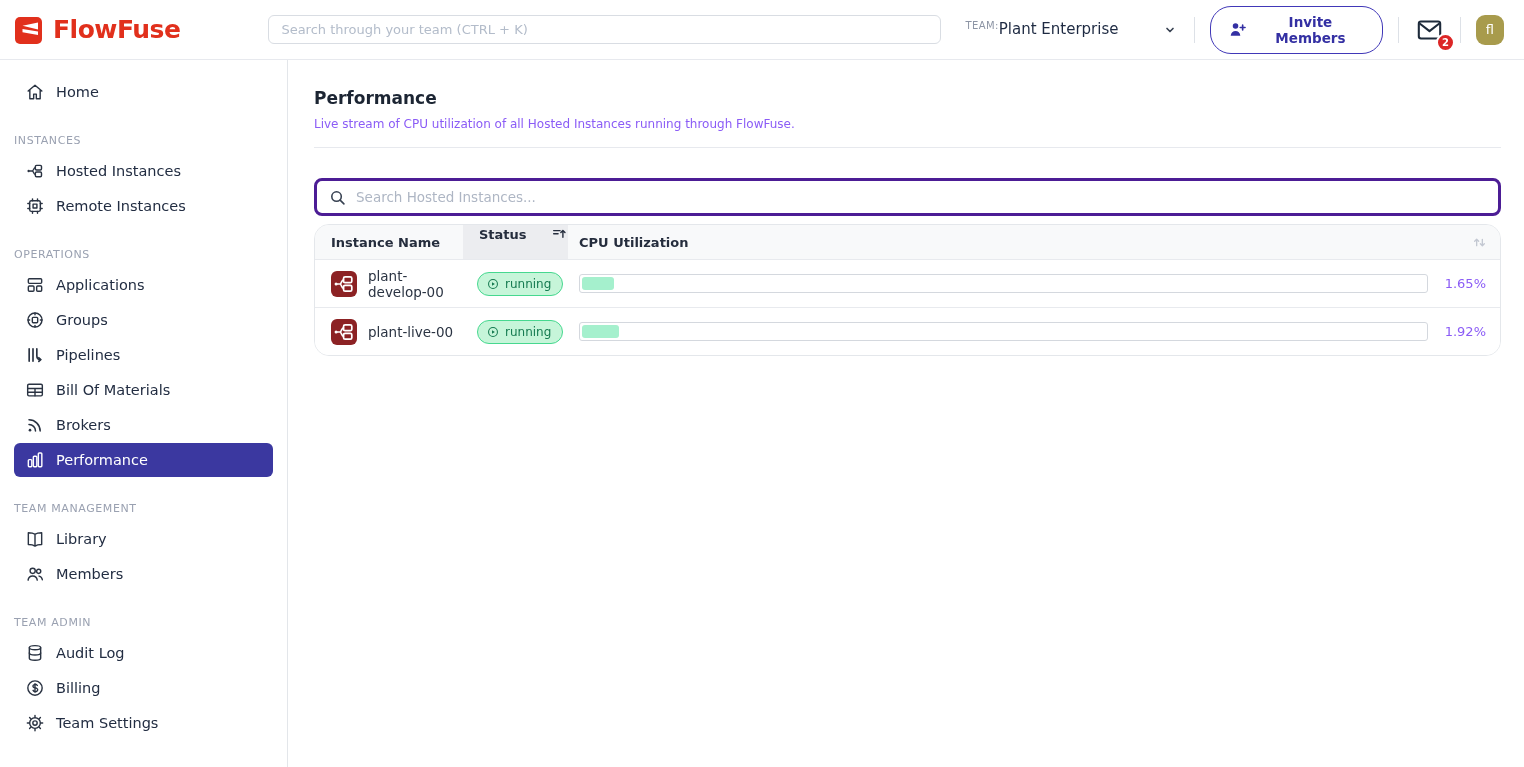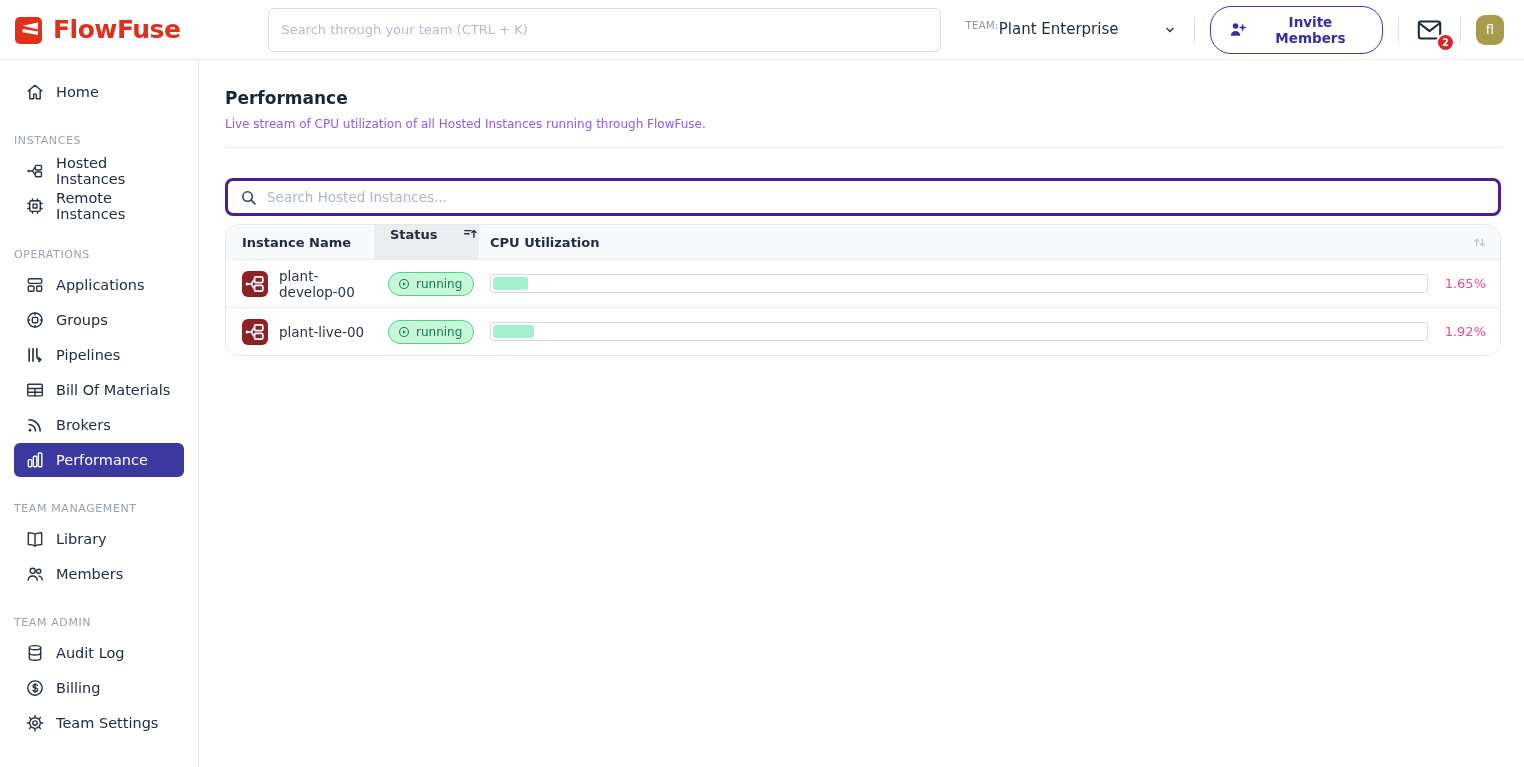--- a/index.html
+++ b/index.html
@@ -4,21 +4,21 @@
 <style>
   * { margin:0; padding:0; box-sizing:border-box; }
   html,body { width:1524px; height:767px; overflow:hidden; background:#fff;
     font-family:"DejaVu Sans","Liberation Sans",sans-serif; color:#222d42; }
 
   
   .topbar { height:60px; display:flex; align-items:center; padding:0 20px 0 14px;
     border-bottom:1px solid #e7e9ee; background:#fff; }
   .logo { display:flex; align-items:center; gap:9px; cursor:pointer; }
   .logo-text { font-size:25px; font-weight:800; color:#e1301c; letter-spacing:-.5px; }
-  .team-search { margin-left:88px; width:703px; height:44px; border:1px solid #d9dde3;
+  .team-search { margin-left:88px; width:703px; height:29px; border:1px solid #d9dde3;
     border-radius:6px; padding:0 12px; font-size:13px; color:#374151; outline:none;
     font-family:inherit; }
   .team-search::placeholder { color:#b3bcca; }
   .right-cluster { margin-left:auto; display:flex; align-items:center; }
   .team-selector { display:flex; align-items:center; width:228px; cursor:pointer; margin-left:24px; }
   .team-texts { display:flex; flex-direction:row; line-height:1.25; }
   .team-label { font-size:10px; color:#8d95a5; letter-spacing:.4px; }
   .team-name { font-size:15px; color:#1e2a42; font-weight:500; }
   .chev { margin-left:auto; color:#374151; display:flex; }
   .vdiv { width:1px; height:26px; background:#dde1e7; margin:0 15px; }
@@ -27,21 +27,21 @@
     font-weight:700; cursor:pointer; font-family:inherit; }
   .mail-wrap { position:relative; display:flex; cursor:pointer; padding:2px; }
   .mail-badge { position:absolute; right:-10px; bottom:-8px; width:19px; height:19px;
     border-radius:50%; background:#dc2626; border:2px solid #fff; color:#fff;
     font-size:10px; font-weight:700; display:flex; align-items:center; justify-content:center; }
   .avatar { width:30px; height:30px; border-radius:9px; background:#a89b4c; color:#fff;
     font-size:13px; display:flex; align-items:center; justify-content:center; cursor:pointer; }
 
   
   .app-body { display:flex; height:707px; }
-  .sidebar { width:199px; border-right:1px solid #e3e6ea; padding-top:14px; flex-shrink:0;
+  .sidebar { width:288px; border-right:1px solid #e3e6ea; padding-top:14px; flex-shrink:0;
     overflow:hidden; }
   .nav-section-label { font-size:11px; color:#9aa1b1; letter-spacing:.6px; font-weight:500;
     padding:0 14px; margin:25px 0 7px; }
   .nav-item { display:flex; align-items:center; gap:11px; height:34px; margin:1px 14px;
     padding:0 11px; border-radius:6px; font-size:14.5px; color:#222d42; cursor:pointer; }
   .nav-item .nicon { display:flex; color:#2a3342; }
   .nav-item.active { background:#3b38a0; color:#fff; }
   .nav-item.active .nicon { color:#fff; }
 
   
@@ -70,21 +70,21 @@
     font-size:13.5px; color:#2a3342; }
   .nr-icon { width:26px; height:26px; flex-shrink:0; display:flex; }
   .cell-status { padding-left:14px; }
   .badge-running { display:inline-flex; align-items:center; gap:5px; background:#c6f5d9;
     border:1px solid #46d88f; color:#157a50; border-radius:999px; padding:4px 11px 4px 8px;
     font-size:12px; }
   .cell-cpu { padding:0 10px 0 11px; }
   .cpu-bar { height:19px; border:1px solid #d4d8de; border-radius:3px; background:#fff;
     padding:2px; }
   .cpu-fill { height:100%; background:#a5f0cd; border-radius:3px; min-width:12px; }
-  .cell-pct { font-size:13px; color:#ec4899; text-align:right; padding-right:14px; }
+  .cell-pct { font-size:13px; color:#8b5cf6; text-align:right; padding-right:14px; }
 
   svg { display:block; }
 </style>
 </head>
 <body>
 
 <div class="topbar">
   <div class="logo">
     <span>
       <svg width="30" height="30" viewBox="0 0 30 30">

